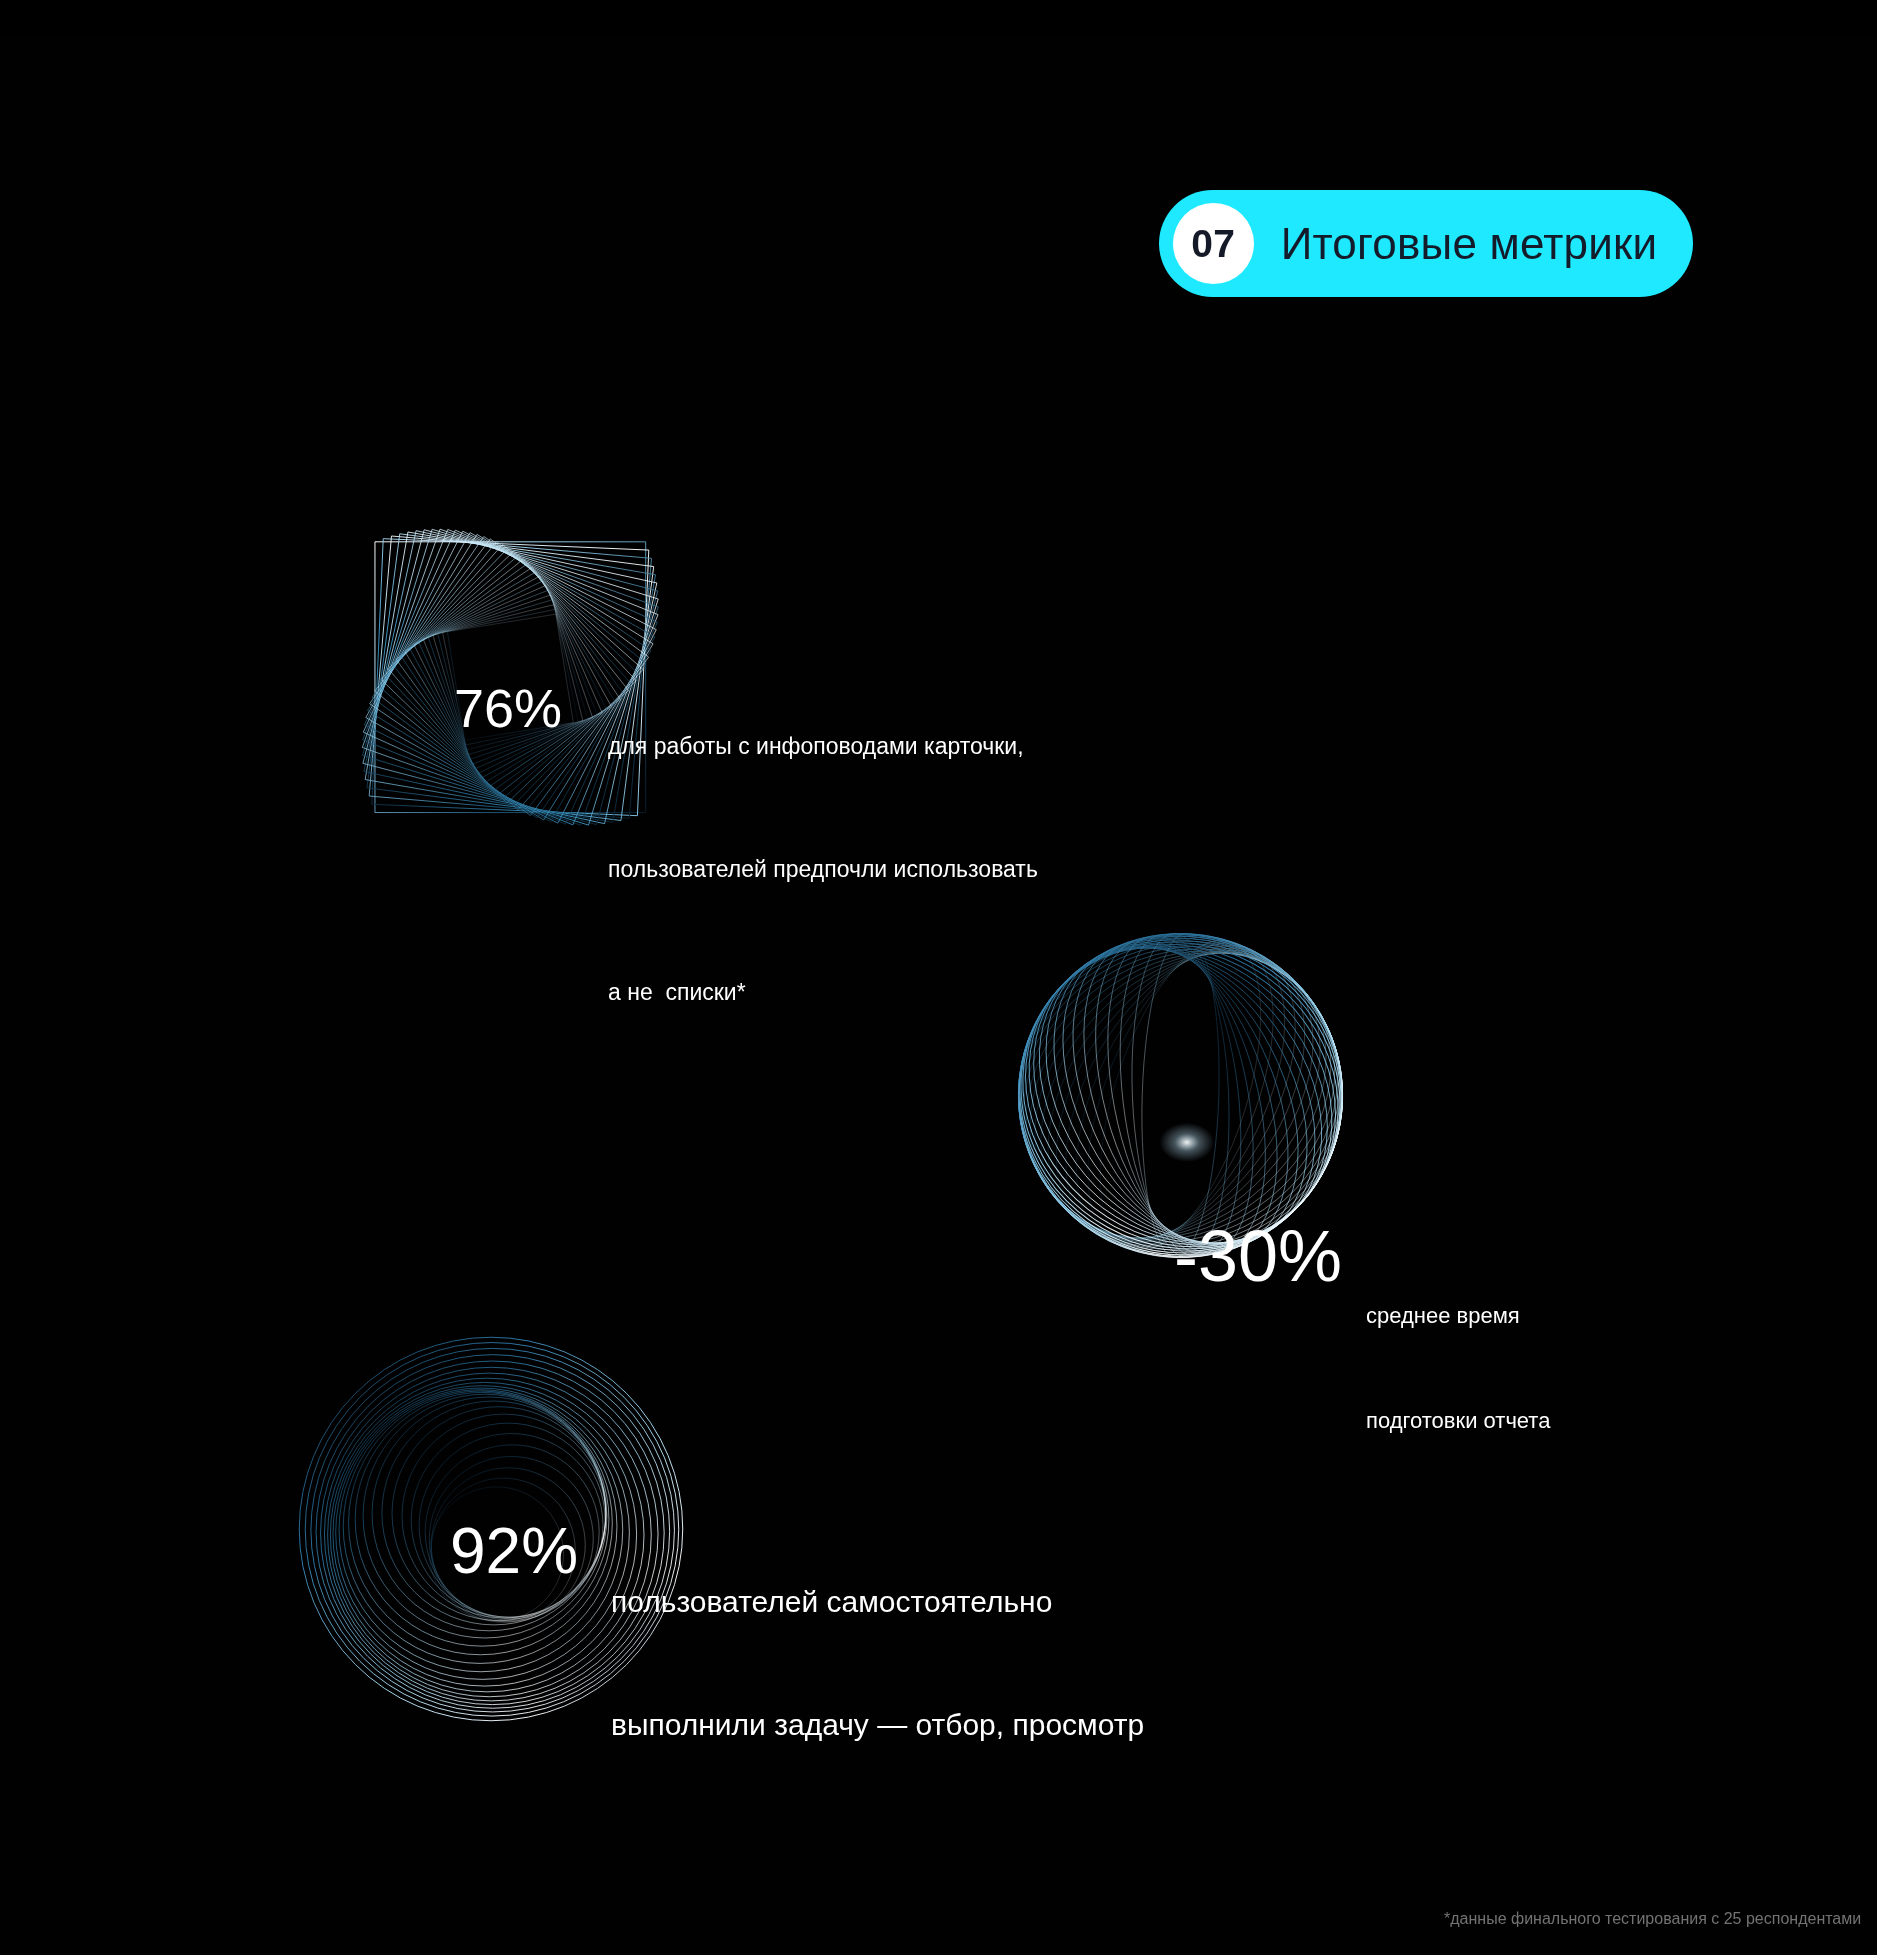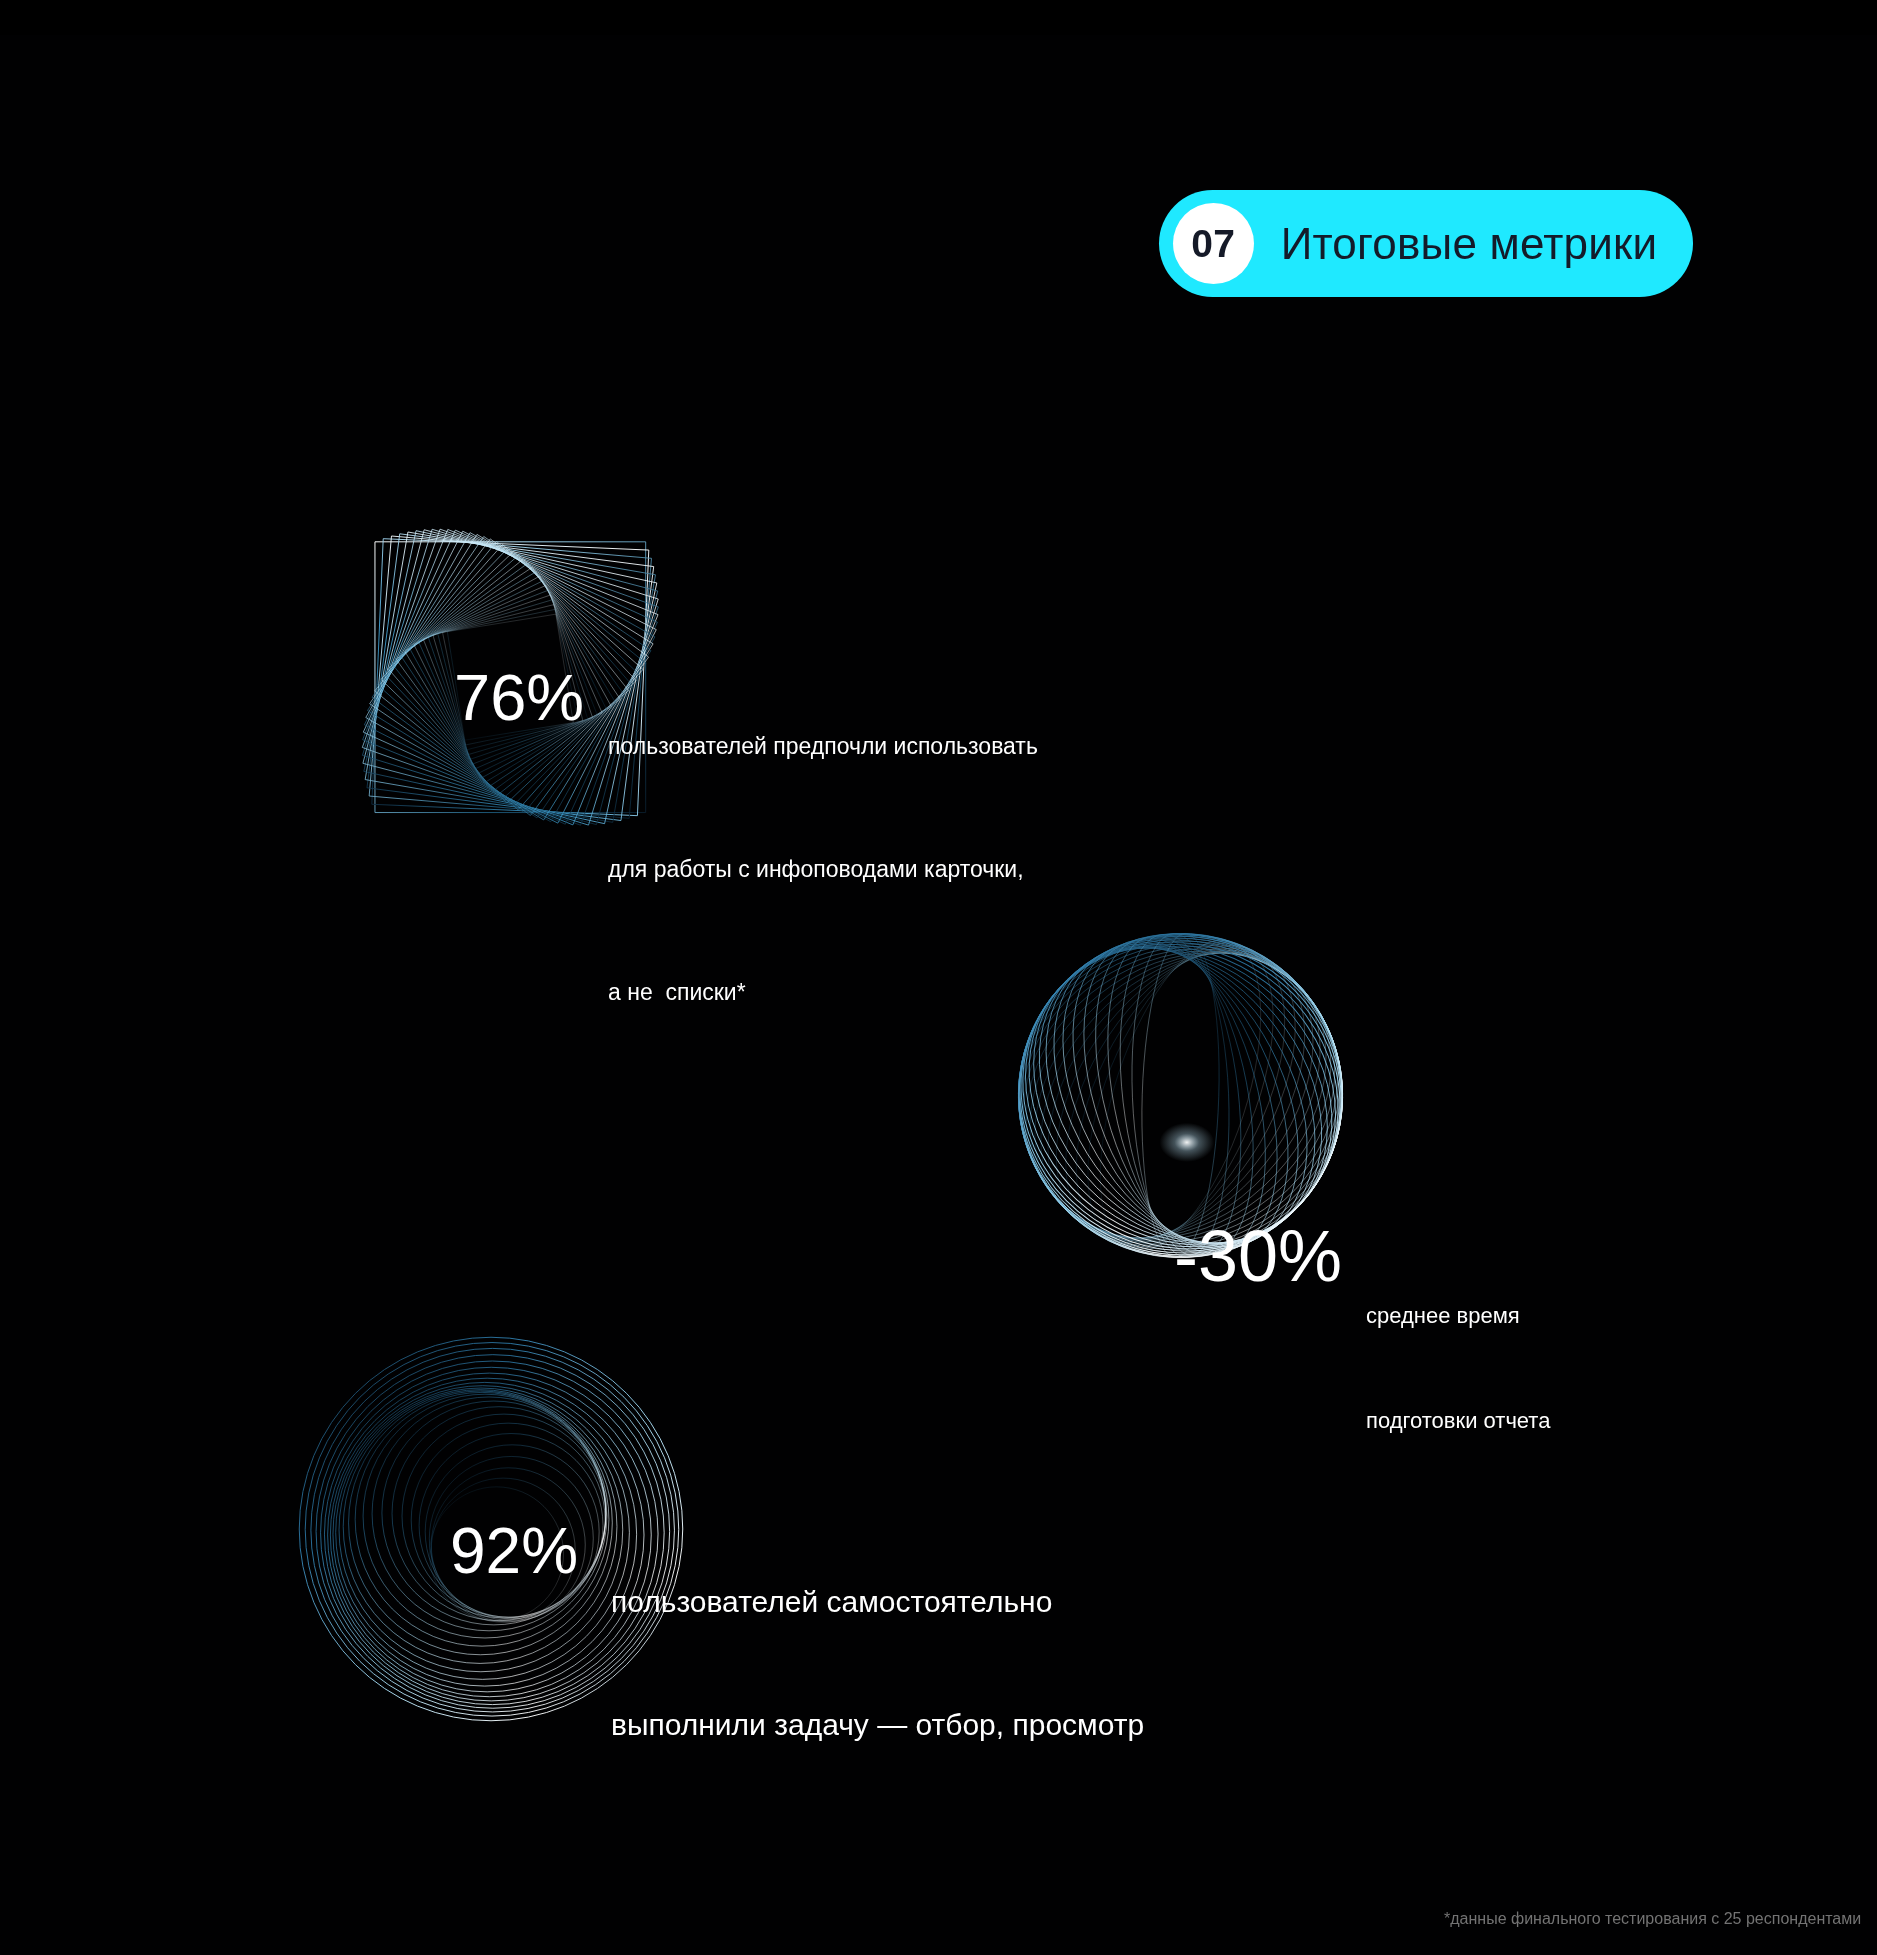--- a/index.html
+++ b/index.html
@@ -82,21 +82,21 @@
   .metric-label {
     position: absolute;
     color: #FFFFFF;
     font-weight: 400;
     white-space: pre;
   }
 
   
   #metric-1 { left: 0; top: 0; width: 1173px; height: 929px; }
   #art-1 { left: 288px; top: 420px; width: 430px; height: 459px; }
-  #value-1 { left: 454px; top: 630px; font-size: 65px; }
+  #value-1 { left: 454px; top: 646px; font-size: 54px; }
   #label-1 {
     left: 608px; top: 609px;
     font-size: 23px; line-height: 41px;
   }
 
   
   #metric-2 { left: 0; top: 0; width: 1662px; height: 1320px; }
   #art-2 { left: 953px; top: 831px; width: 455px; height: 459px; }
   #value-2 { left: 1174px; top: 1185px; font-size: 72px; text-align: right; }
   #label-2 {
@@ -186,22 +186,22 @@
           <polygon points="369.0,613.5 296.5,369.0 541.0,296.5 613.5,541.0" fill="none" stroke="url(#g1b)" stroke-width="1.18" opacity="0.487"></polygon>
           <polygon points="365.9,603.6 306.4,365.9 544.1,306.4 603.6,544.1" fill="none" stroke="url(#g1)" stroke-width="1.15" opacity="0.450"></polygon>
           <polygon points="363.5,593.8 316.2,363.5 546.5,316.2 593.8,546.5" fill="none" stroke="url(#g1b)" stroke-width="1.13" opacity="0.402"></polygon>
           <polygon points="361.8,584.0 326.0,361.8 548.2,326.0 584.0,548.2" fill="none" stroke="url(#g1)" stroke-width="1.10" opacity="0.300"></polygon>
         </g>
     </svg>
 
     <div class="metric-value" id="value-1">76%</div>
 
     <div class="metric-label" id="label-1">
+      <div>для работы с инфоповодами карточки,</div>
       <div>пользователей предпочли использовать</div>
-      <div>для работы с инфоповодами карточки,</div>
       <div>а не  списки*</div>
     </div>
   </div>
 
   <div class="metric" id="metric-2">
     <svg class="art" id="art-2" viewBox="0 0 930 940">
       <defs>
         <linearGradient id="g2" x1="0" y1="0" x2="1" y2="1">
           <stop offset="0%" stop-color="#0b2132"></stop>
           <stop offset="25%" stop-color="#2f7fae"></stop>

